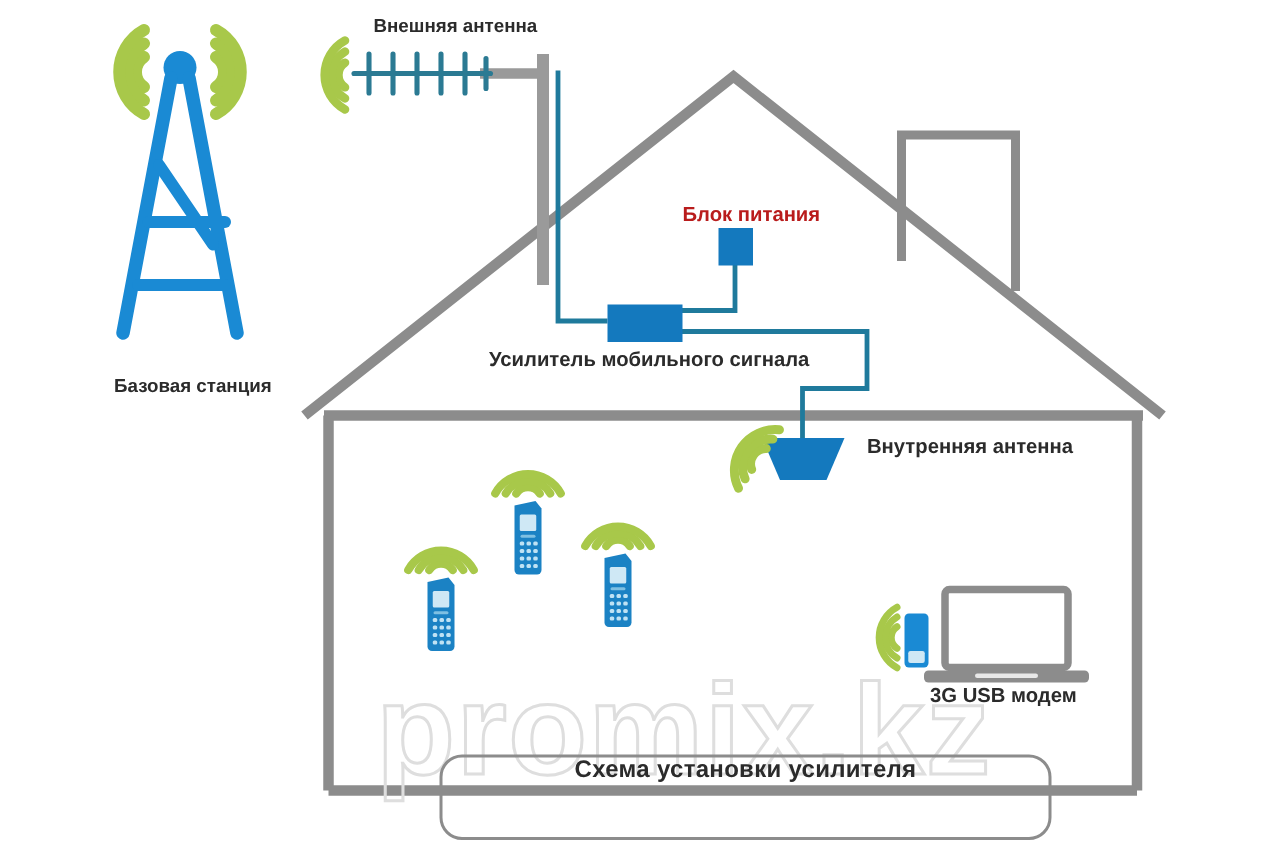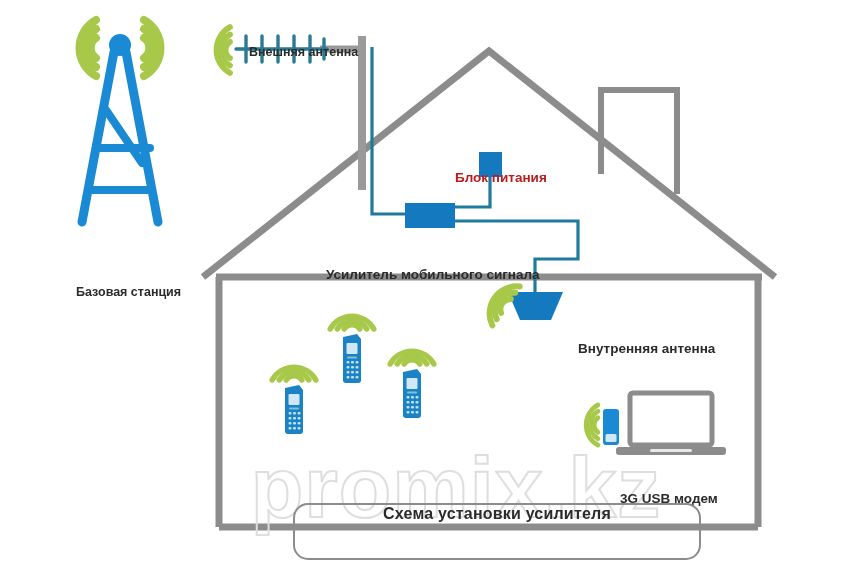--- a/index.html
+++ b/index.html
@@ -3,29 +3,29 @@
 <meta charset="utf-8">
 <style>
   html,body{margin:0;padding:0;background:#ffffff;}
   body{
     width:851px;height:564px;position:relative;overflow:hidden;
     font-family:"Liberation Sans","DejaVu Sans",sans-serif;
   }
   #stage{position:absolute;left:0;top:0;width:851px;height:564px;}
   #stage svg{position:absolute;left:0;top:0;width:851px;height:564px;display:block;}
 
-  .lbl{position:absolute;white-space:nowrap;margin-top:35px;}
+  .lbl{position:absolute;white-space:nowrap;}
   .lbl-bold{font-weight:bold;color:#2b2b2b;font-size:13px;}
   .lbl-grey{font-weight:bold;color:#b91c1c;font-size:13.5px;}
 
   #lbl-base-station{left:76px;top:250px;font-size:12.5px;}
   #lbl-external-antenna{left:249px;top:10px;font-size:12.5px;}
   #lbl-power-supply{left:455px;top:135px;}
   #lbl-amplifier{left:326px;top:232px;font-size:13.5px;text-align:right;}
-  #lbl-internal-antenna{left:578px;top:306px;font-size:13.5px;}
+  #lbl-internal-antenna{left:578px;top:290px;font-size:13.5px;}
   #lbl-mobile-phones{left:288px;top:432px;font-size:13.5px;}
   #lbl-usb-modem{left:620px;top:456px;font-size:13.5px;}
 
   #caption-box{
     position:absolute;left:293px;top:503px;width:404px;height:53px;
     border:2px solid #8c8c8c;border-radius:15px;background:transparent;
     display:flex;align-items:flex-start;justify-content:center;
   }
   #caption-text{font-weight:bold;font-size:16px;color:#2b2b2b;letter-spacing:.2px;}
 

